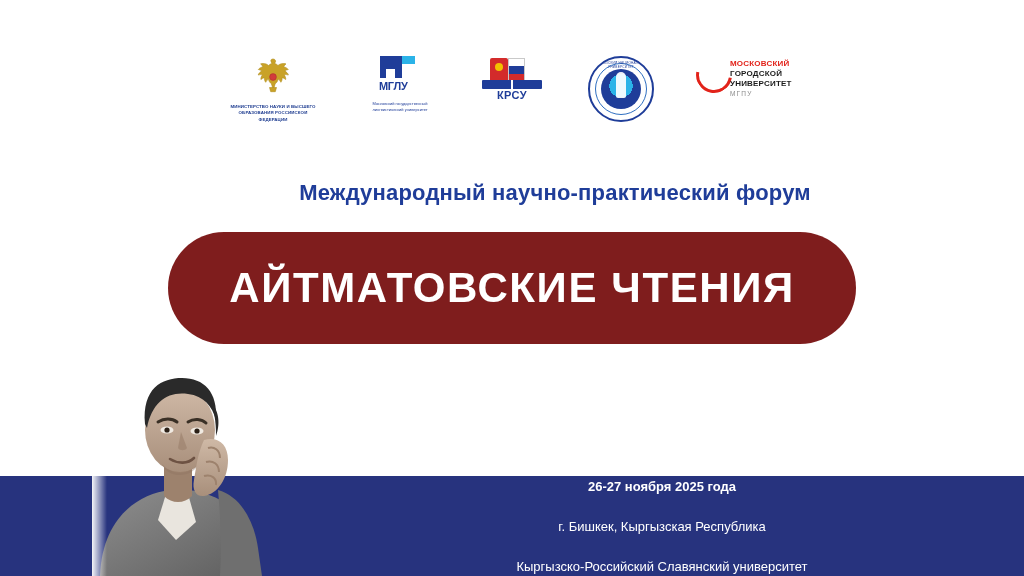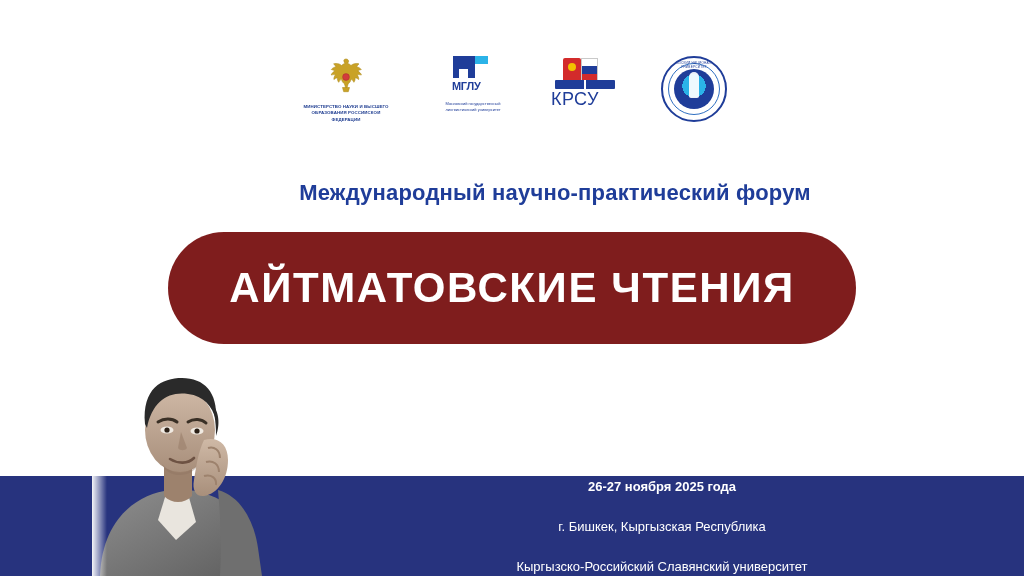--- a/index.html
+++ b/index.html
@@ -155,22 +155,23 @@
     top: 0;
     width: 2px;
     height: 9px;
     background: #ffffff;
   }
   .logo-krsu .abbr {
     position: absolute;
     left: 0;
     top: 33px;
     width: 68px;
-    font-size: 18px;
-    font-weight: normal;
+    text-align: center;
+    font-size: 11px;
+    font-weight: bold;
     color: #1f3d99;
     letter-spacing: 0.4px;
   }
 
   
   .logo-seal .mark {
     position: relative;
     width: 62px;
     height: 62px;
     border-radius: 50%;
@@ -395,20 +396,29 @@
 
     <div class="logo logo-seal">
       <div class="mark">
         <div class="inner-ring"></div>
         <div class="seal-core"></div>
         <div class="seal-figure"></div>
         <div class="seal-top-text">КЫРГЫЗСКИЙ НАЦИОНАЛЬНЫЙ УНИВЕРСИТЕТ</div>
       </div>
     </div>
 
+    <div class="logo logo-mgpu">
+      <div class="mark">
+        <div class="swoosh"></div>
+        <div class="l1">МОСКОВСКИЙ</div>
+        <div class="l2">ГОРОДСКОЙ</div>
+        <div class="l3">УНИВЕРСИТЕТ</div>
+        <div class="l4">МГПУ</div>
+      </div>
+    </div>
 
   </div>
 
   <div class="forum-line">Международный научно-практический форум</div>
 
   <div class="title-pill">
     <div class="title-text">АЙТМАТОВСКИЕ ЧТЕНИЯ</div>
   </div>
 
   <div class="bottom-band">

